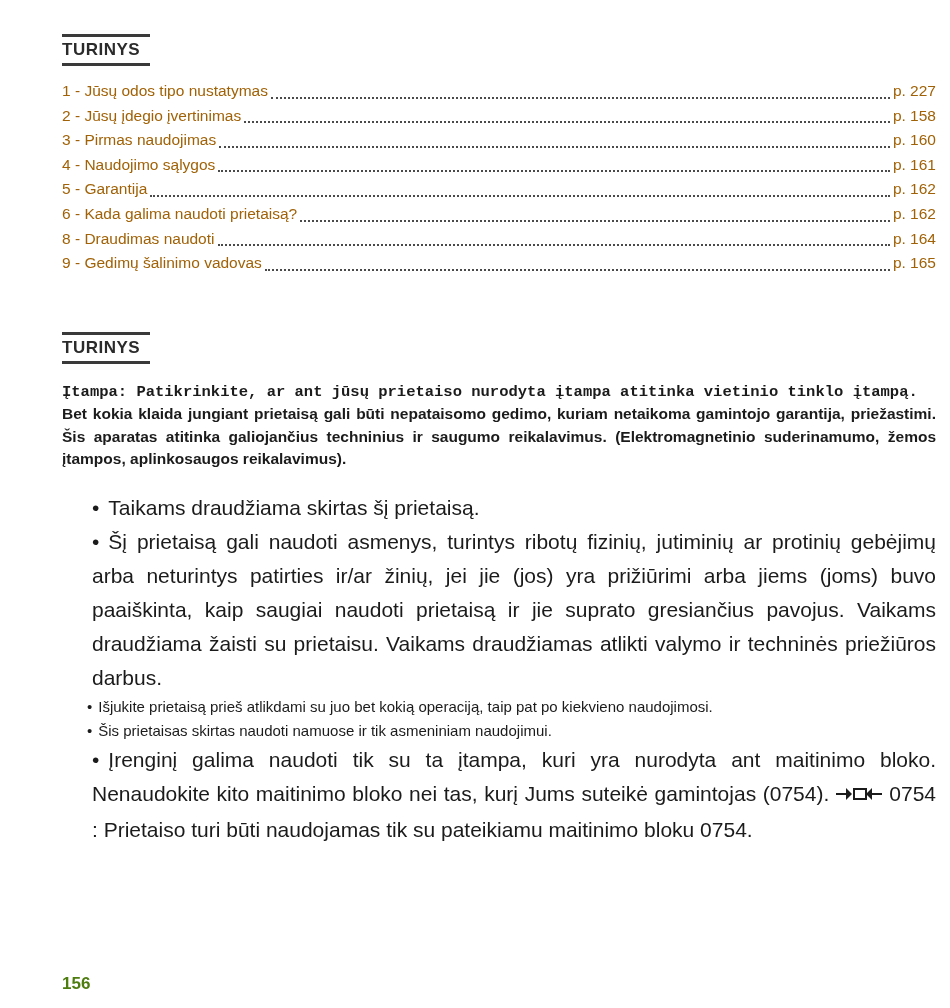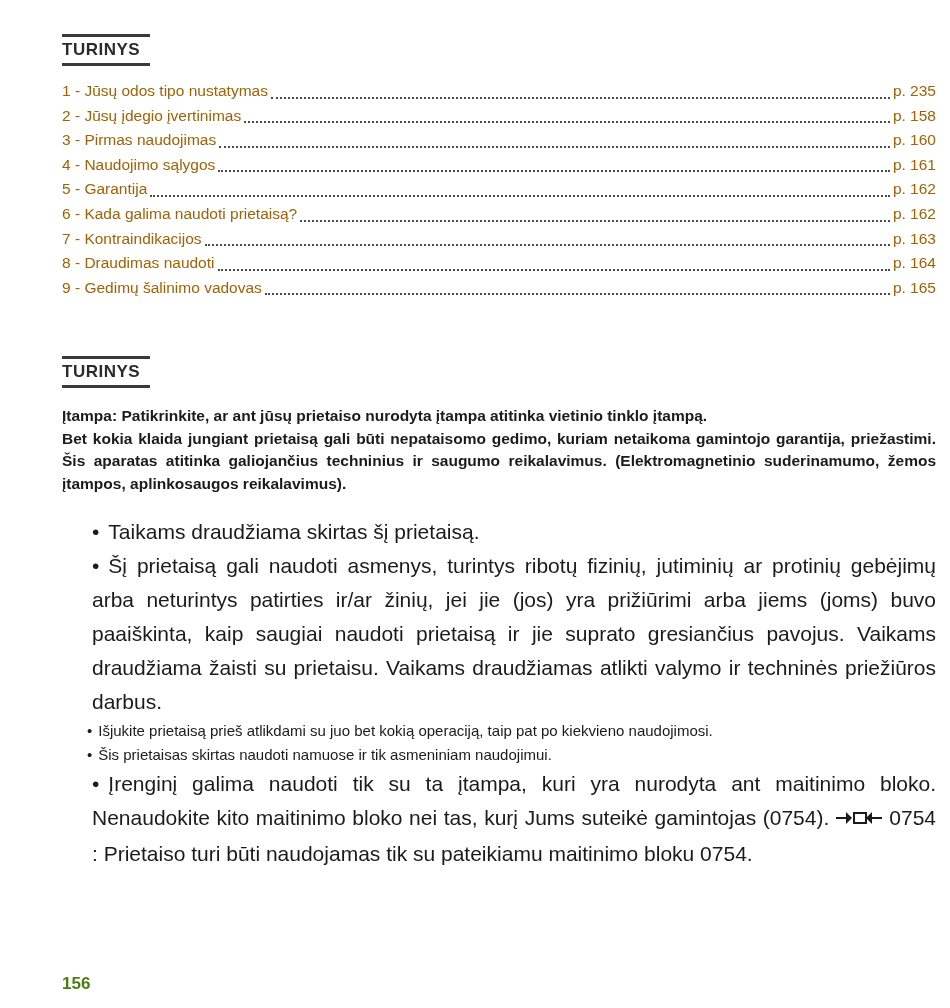--- a/index.html
+++ b/index.html
@@ -44,21 +44,21 @@
   .toc-page { white-space: nowrap; }
   
   .safety-section { margin-top: 56px; }
   .safety-intro {
     margin-top: 17px;
     font-size: 15.5px;
     font-weight: bold;
     line-height: 22.5px;
     color: #1b1b1b;
   }
-  .safety-intro .intro-line1 { display: block; }
+  .safety-intro .intro-line1 { display: block; font-family: Liberation Mono, monospace; }
   .safety-intro .intro-rest { display: block; text-align: justify; }
   .big-bullet {
     font-size: 21px;
     line-height: 34px;
     color: #1b1b1b;
     padding-left: 30px;
     text-align: justify;
   }
   .big-bullet.first-line { text-align: left; margin-top: 20px; }
   .bullet-glyph { margin-right: 9px; }
@@ -88,21 +88,21 @@
 
 <div class="page">
 
   <section>
     <h2 class="section-heading">TURINYS</h2>
 
     <div class="toc-list">
       <div class="toc-row">
         <span class="toc-title">1 - Jūsų odos tipo nustatymas</span>
         <span class="toc-dots"></span>
-        <span class="toc-page">p. 235</span>
+        <span class="toc-page">p. 227</span>
       </div>
       <div class="toc-row">
         <span class="toc-title">2 - Jūsų įdegio įvertinimas</span>
         <span class="toc-dots"></span>
         <span class="toc-page">p. 158</span>
       </div>
       <div class="toc-row">
         <span class="toc-title">3 - Pirmas naudojimas</span>
         <span class="toc-dots"></span>
         <span class="toc-page">p. 160</span>
@@ -114,25 +114,20 @@
       </div>
       <div class="toc-row">
         <span class="toc-title">5 - Garantija</span>
         <span class="toc-dots"></span>
         <span class="toc-page">p. 162</span>
       </div>
       <div class="toc-row">
         <span class="toc-title">6 - Kada galima naudoti prietaisą?</span>
         <span class="toc-dots"></span>
         <span class="toc-page">p. 162</span>
-      </div>
-      <div class="toc-row">
-        <span class="toc-title">7 - Kontraindikacijos</span>
-        <span class="toc-dots"></span>
-        <span class="toc-page">p. 163</span>
       </div>
       <div class="toc-row">
         <span class="toc-title">8 - Draudimas naudoti</span>
         <span class="toc-dots"></span>
         <span class="toc-page">p. 164</span>
       </div>
       <div class="toc-row">
         <span class="toc-title">9 - Gedimų šalinimo vadovas</span>
         <span class="toc-dots"></span>
         <span class="toc-page">p. 165</span>

